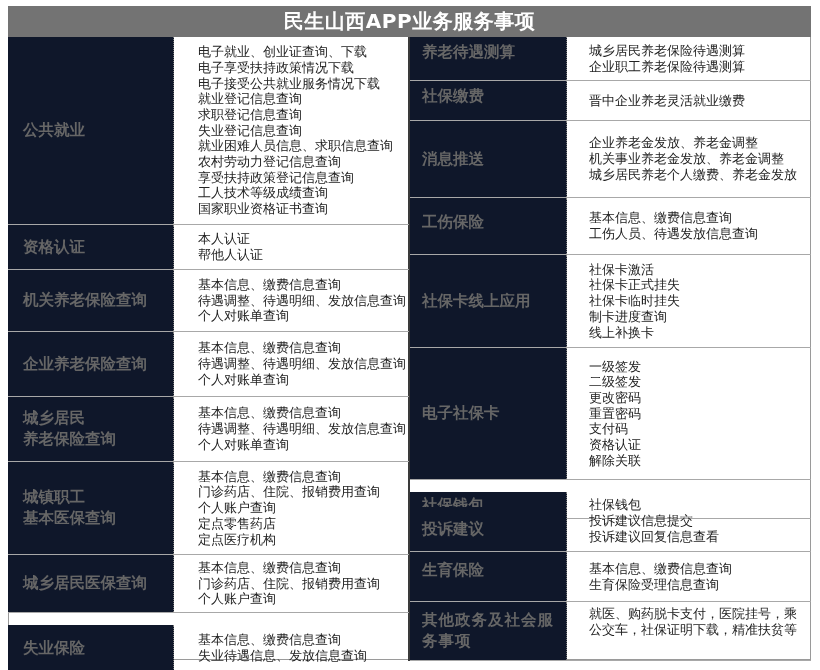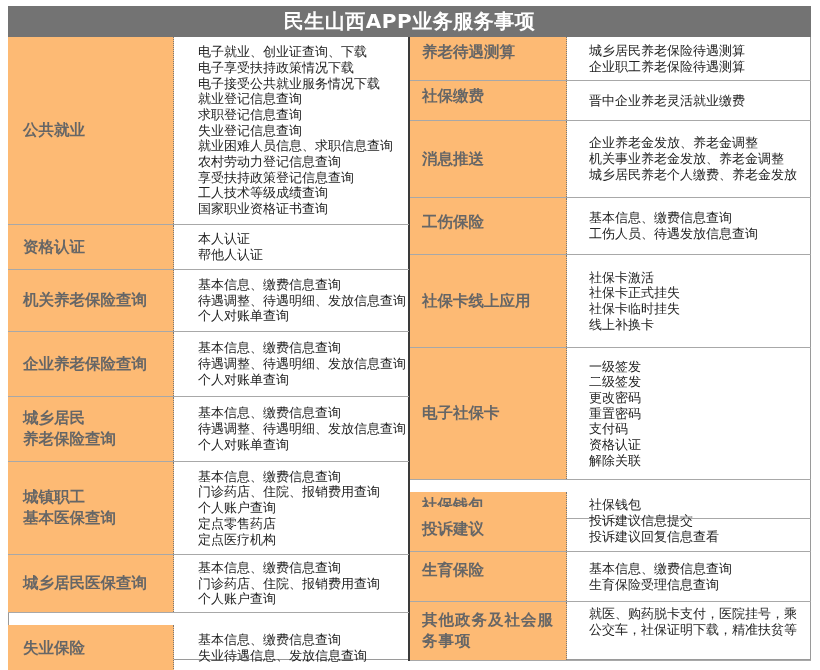--- a/index.html
+++ b/index.html
@@ -10,21 +10,21 @@
   .header { position:absolute; left:8px; top:6px; width:803px; height:31px;
             background:#737373; color:#fff; font-weight:bold; font-size:20px;
             display:flex; align-items:center; justify-content:center; letter-spacing:0.5px; }
   .col { position:absolute; top:37px; }
   .col-left { left:8px; width:401px; }
   .col-right { left:410px; width:401px; }
   .divider-center { position:absolute; left:408px; top:37px; width:2px; height:624px; background:#3a3a3a; }
   .row { position:absolute; left:0; width:100%; box-sizing:border-box;
          border-bottom:1.5px solid #a8a8a8; display:flex; }
   .row:last-child { border-bottom:1.5px solid #a8a8a8; }
-  .label { background:#fdba74; color:#666; font-weight:bold; font-size:15.5px;
+  .label { background:#0f172a; color:#666; font-weight:bold; font-size:15.5px;
            line-height:21px; display:flex; align-items:center; box-sizing:border-box;
            padding-left:15px; border-right:1.5px dotted #777; }
   .col-left .label { width:166px; }
   .col-right .label { width:157px; padding-left:12px; }
   .label.top { align-items:flex-start; padding-top:5px; }
   .items { flex:1; padding-left:24px; display:flex; flex-direction:column;
            justify-content:center; font-size:13px; color:#222; line-height:15.7px; }
   .col-right .items { padding-left:22px; }
   .items.top { justify-content:flex-start; padding-top:8px; }
   .item { white-space:nowrap; }
@@ -150,20 +150,21 @@
       <div class="item">基本信息、缴费信息查询</div>
       <div class="item">工伤人员、待遇发放信息查询</div>
     </div>
   </div>
   <div class="row" style="top:218px;height:93px">
     <div class="label">社保卡线上应用</div>
     <div class="items">
       <div class="item">社保卡激活</div>
       <div class="item">社保卡正式挂失</div>
       <div class="item">社保卡临时挂失</div>
+      <div class="item">制卡进度查询</div>
       <div class="item">线上补换卡</div>
     </div>
   </div>
   <div class="row" style="top:311px;height:132px">
     <div class="label">电子社保卡</div>
     <div class="items">
       <div class="item">一级签发</div>
       <div class="item">二级签发</div>
       <div class="item">更改密码</div>
       <div class="item">重置密码</div>

